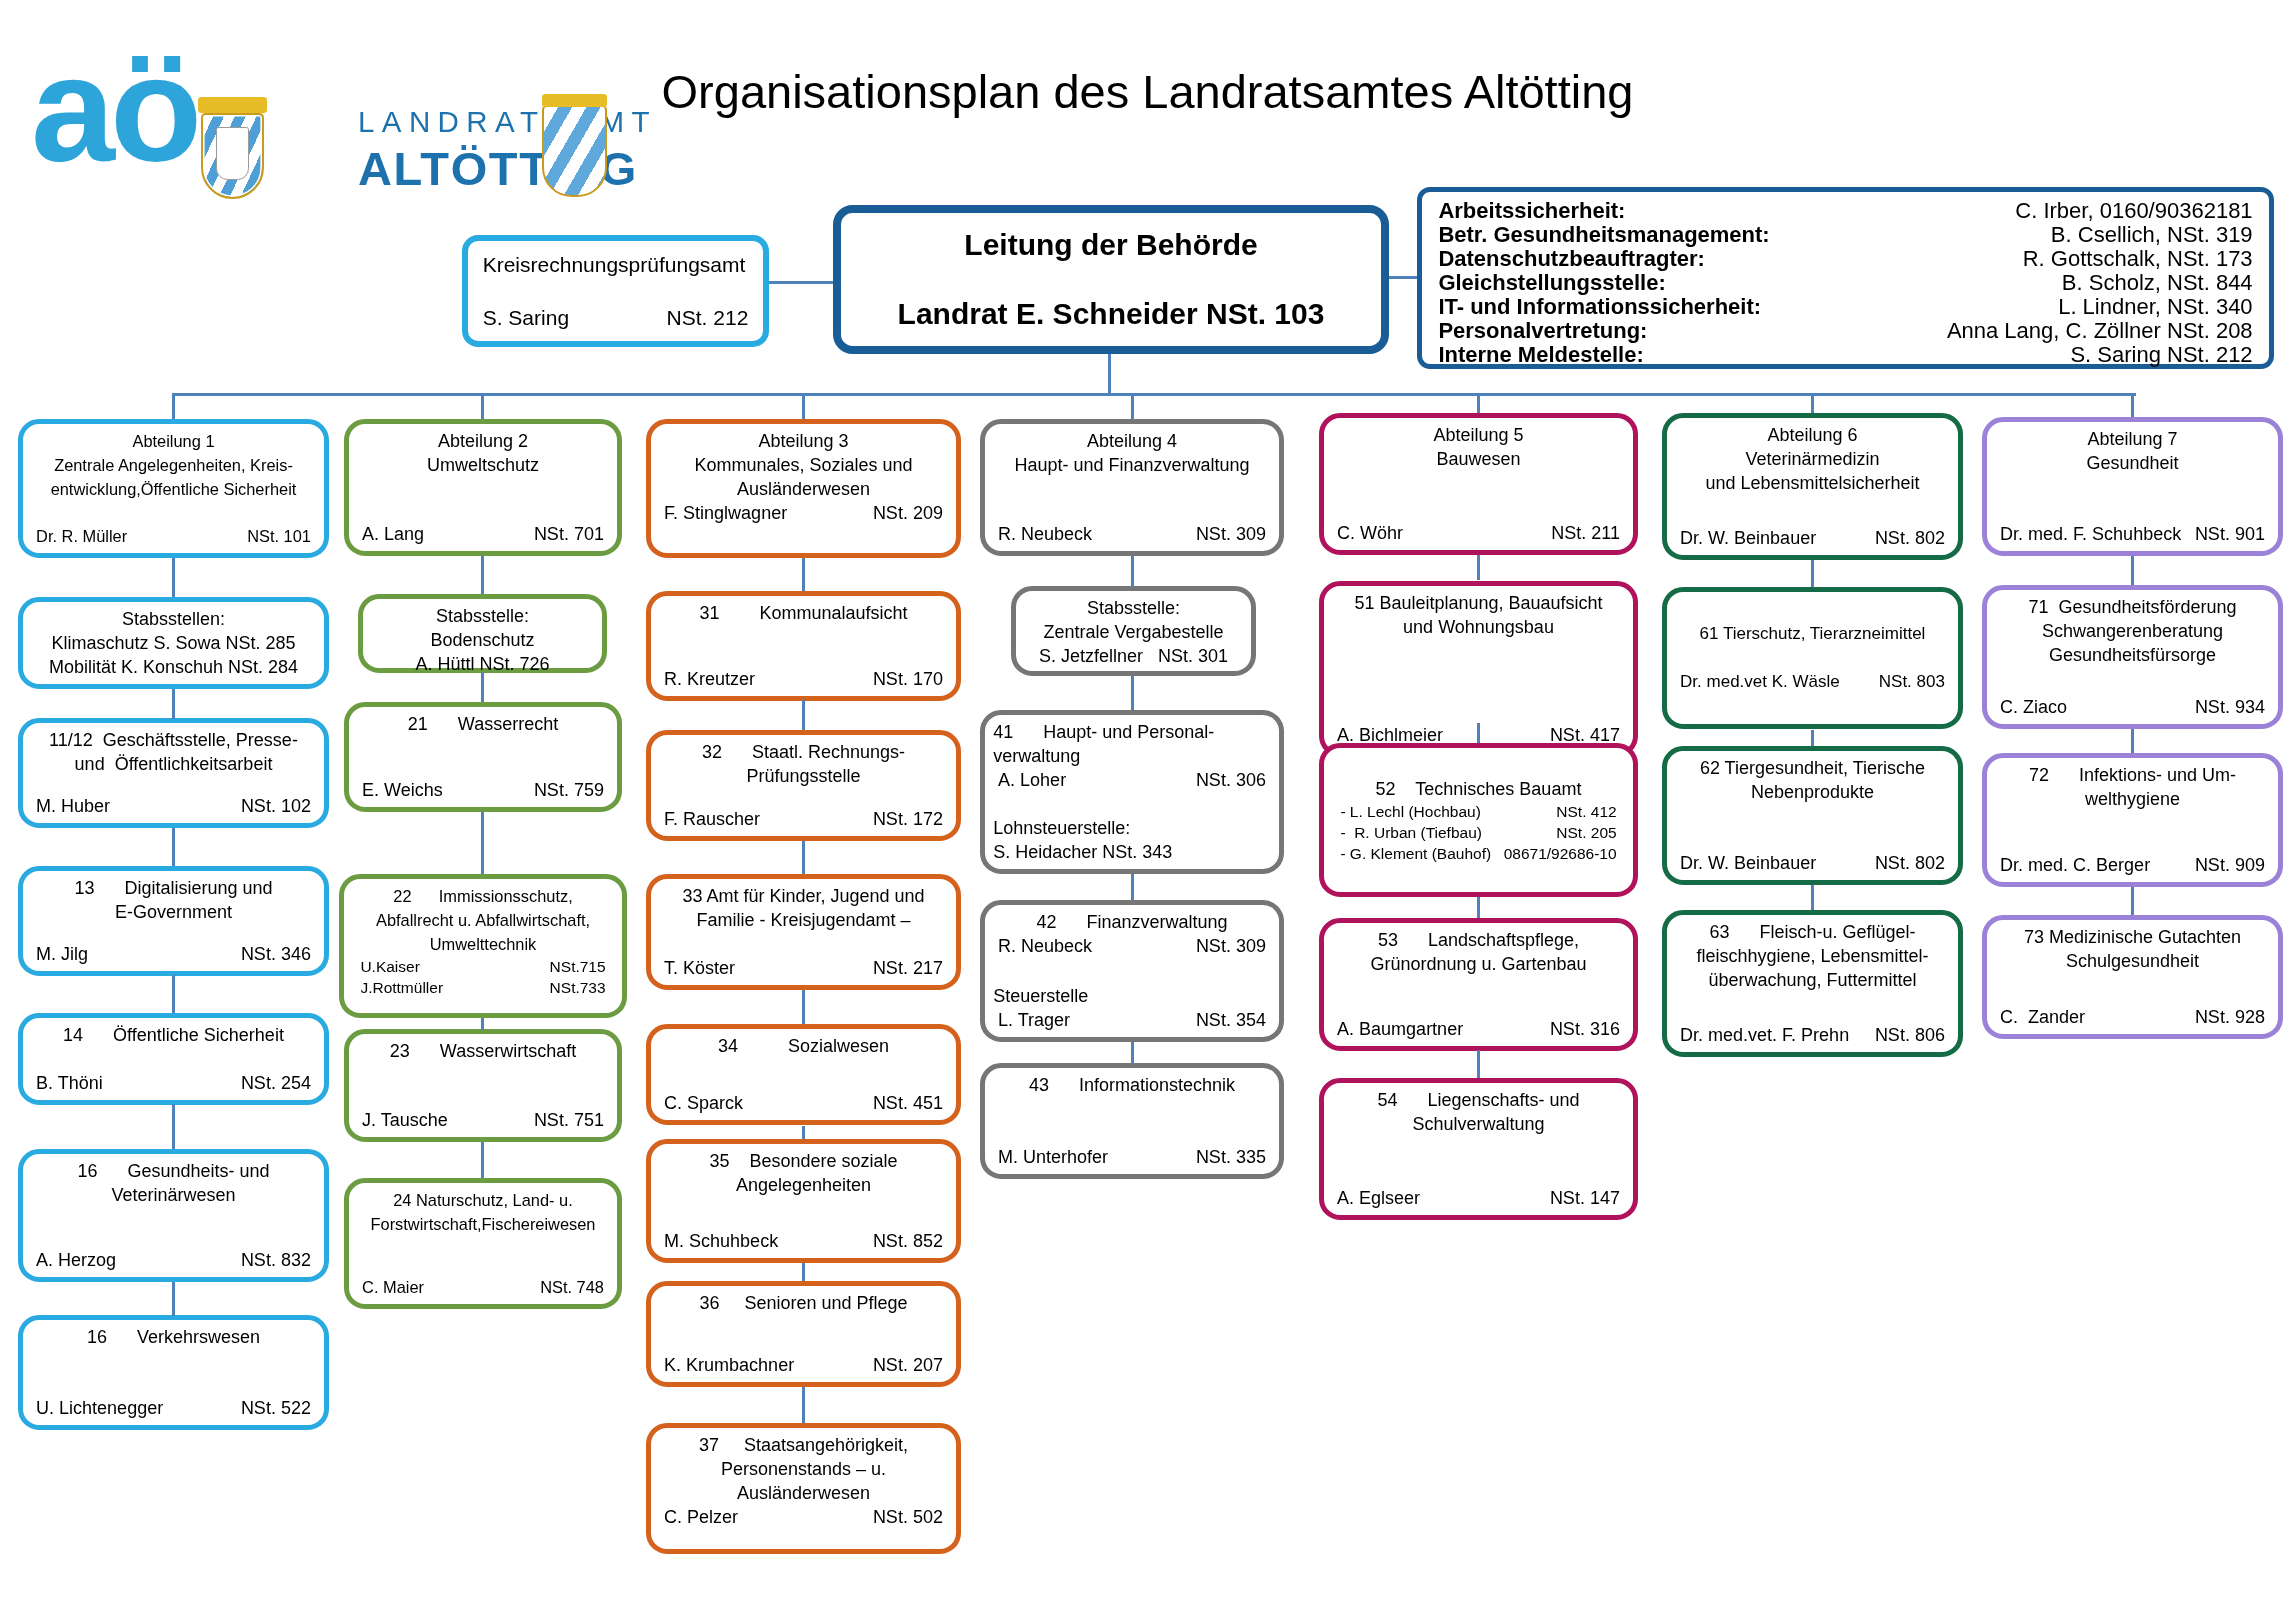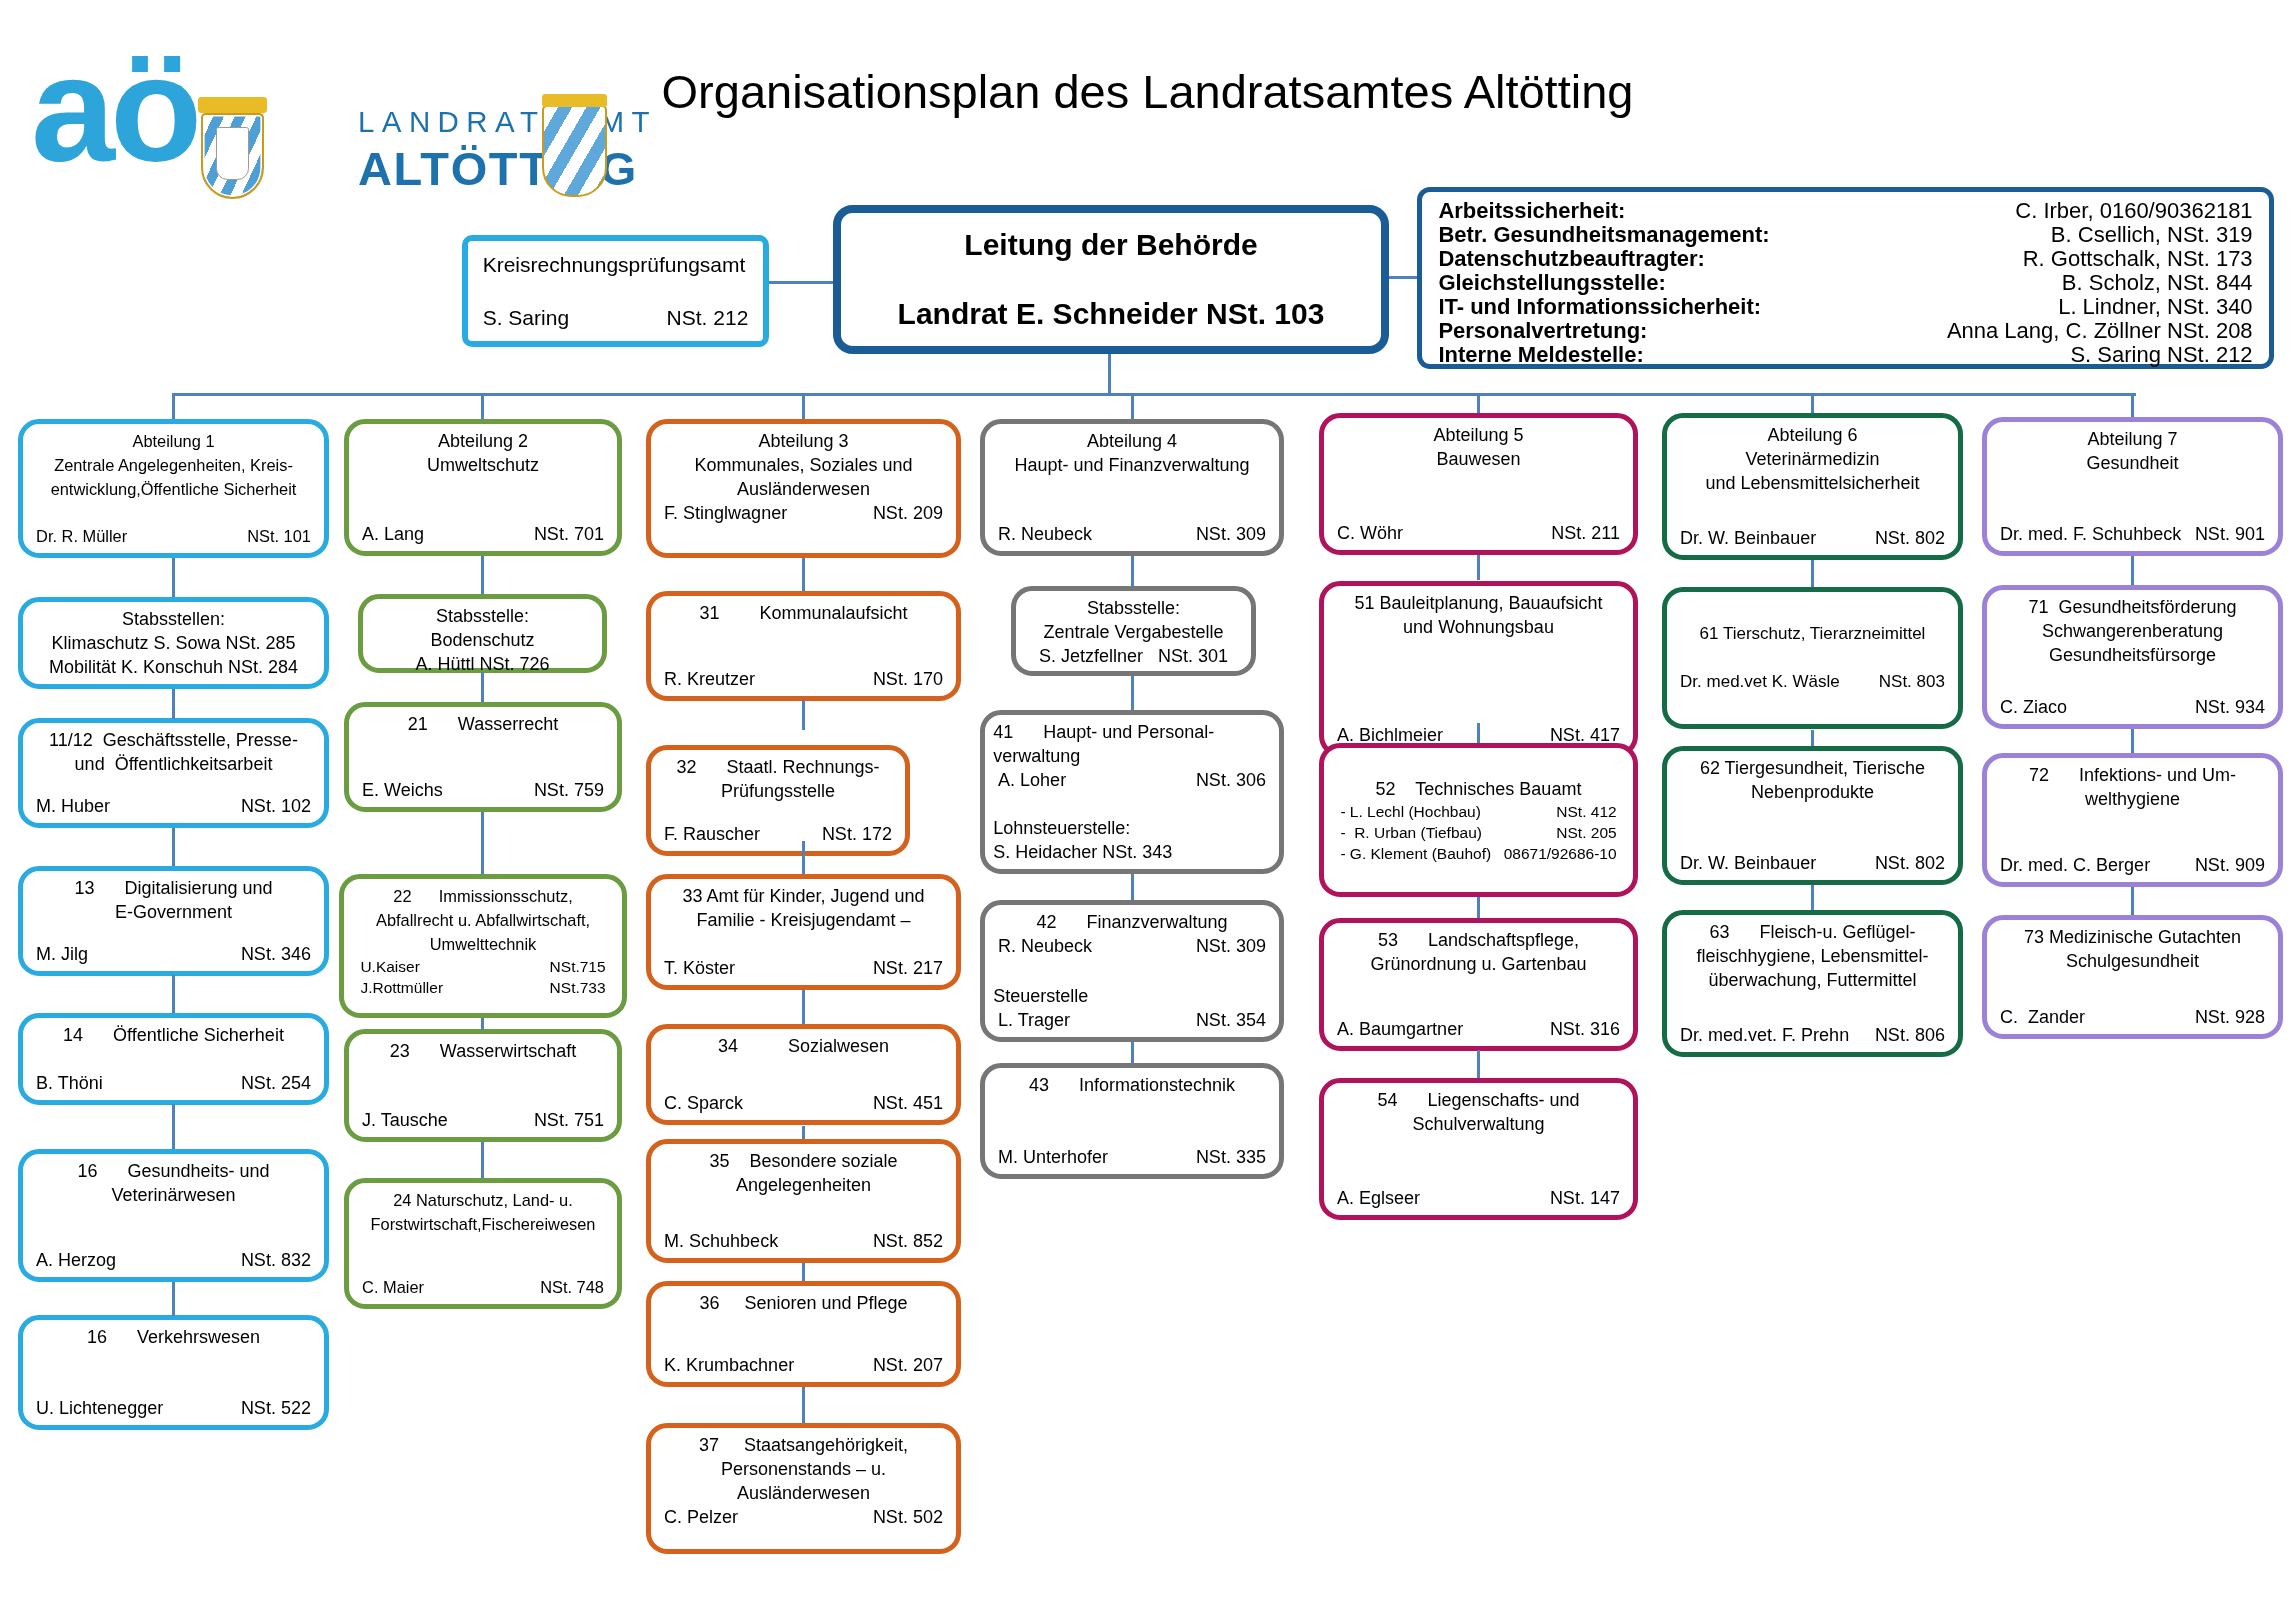--- a/index.html
+++ b/index.html
@@ -20,21 +20,21 @@
   .logo-crest::after{content:"";position:absolute;left:13px;top:11.5px;width:31px;height:51px;background:#fff;border:1.6px solid #9a9a9a;border-radius:2.5px 2.5px 11.5px 11.5px;}
   .logo-text1{position:absolute;left:327px;top:64px;font-size:29.5px;letter-spacing:7.4px;color:#1D72AD;font-weight:400;}
   .logo-text2{position:absolute;left:327px;top:100px;font-size:47px;letter-spacing:1.6px;color:#1D72AD;font-weight:700;}
   .bav-shield{position:absolute;left:511px;top:64px;width:61px;height:88px;border:2.5px solid #C99A1C;border-radius:4.9px 4.9px 29.5px 29.5px;
     background:repeating-linear-gradient(120deg,#FFFFFF 0 12.3px,#5FA8DC 12.3px 24.5px);}
   .bav-shield::before{content:"";position:absolute;left:-2.5px;top:-13px;width:65px;height:13px;background:#E8BC27;
     -webkit-mask:linear-gradient(#000 0 0);border-radius:2.5px;}
 
   
   .box-frame{position:absolute;box-sizing:border-box;background:#fff;display:flex;flex-direction:column;}
-  .audit-box{left:462px;top:235px;width:307px;height:112px;border:6.5px solid #29ABE2;border-radius:10px;padding:11.5px 14.7px;font-size:21px;}
+  .audit-box{left:462px;top:235px;width:307px;height:112px;border:6.5px solid #29ABE2;border-radius:16px;padding:11.5px 14.7px;font-size:21px;}
   .audit-title{text-align:left;}
   .leader-box{left:833px;top:205px;width:556px;height:149px;border:8.2px solid #1A5C96;border-radius:19.6px;padding:14.7px 9.8px;
     font-size:30px;font-weight:700;text-align:center;justify-content:space-between;}
   .info-box{left:1417px;top:187px;width:857px;height:182px;border:5.7px solid #1A5C96;border-radius:13px;padding:6.5px 16.4px;
     font-size:22px;justify-content:space-around;}
   .info-row{display:flex;justify-content:space-between;line-height:24px;}
   .info-label{font-weight:700;white-space:pre;}
   .info-value{font-weight:400;white-space:pre;}
   .grow{flex:1;}
   .split{display:flex;justify-content:space-between;}
@@ -255,21 +255,21 @@
     </div>
     <div class="org-box" style="left: 646px; top: 591px; width: 315px; height: 110px; border-color: rgb(212, 98, 29);">
       <div class="row-c">31        Kommunalaufsicht</div>
       <div class="row-g"></div>
       <div class="row-s">
         <span>R. Kreutzer</span>
         <span>NSt. 170</span>
       </div>
     </div>
     <div class="vline" style="left: 802px; top: 558px; height: 33px;"></div>
-    <div class="org-box" style="left: 646px; top: 730px; width: 264px; height: 111px; border-color: rgb(212, 98, 29); margin-top: 15px;">
+    <div class="org-box" style="left: 646px; top: 730px; width: 315px; height: 111px; border-color: rgb(212, 98, 29);">
       <div class="row-c">32      Staatl. Rechnungs-</div>
       <div class="row-c">Prüfungsstelle</div>
       <div class="row-g"></div>
       <div class="row-s">
         <span>F. Rauscher</span>
         <span>NSt. 172</span>
       </div>
     </div>
     <div class="vline" style="left: 802px; top: 700px; height: 29.5px;"></div>
     <div class="org-box" style="left: 646px; top: 874px; width: 315px; height: 116px; border-color: rgb(212, 98, 29);">

